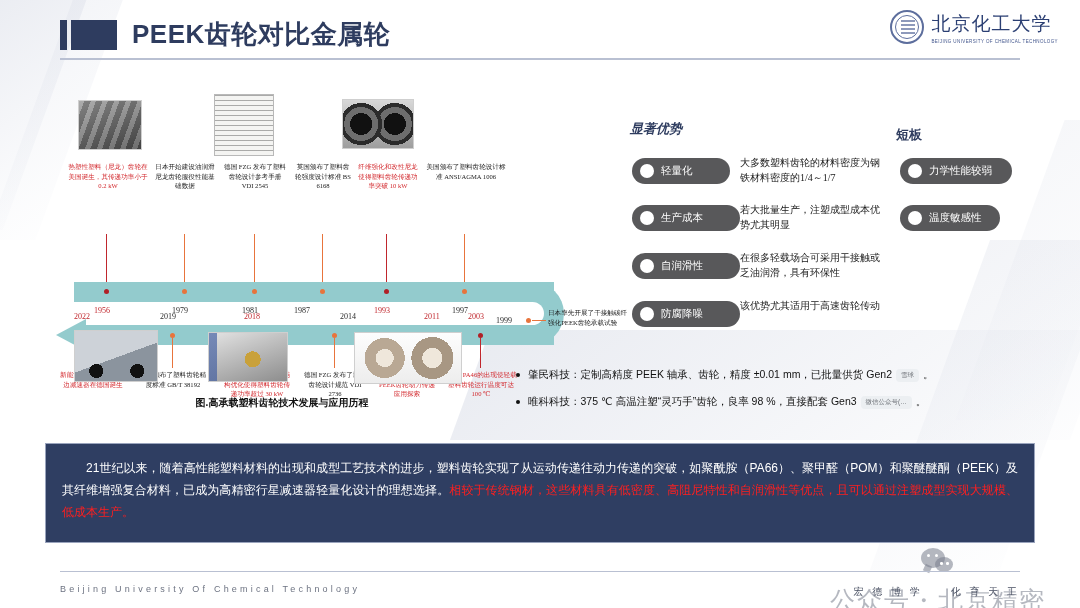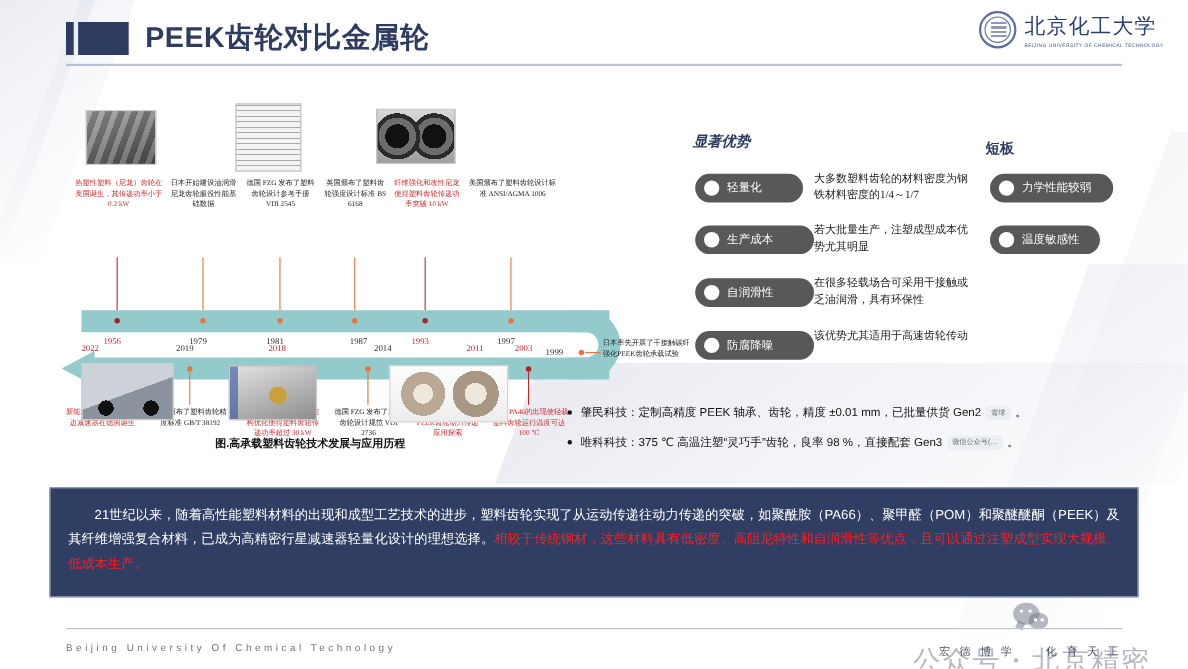--- a/index.html
+++ b/index.html
@@ -263,21 +263,21 @@
   <div class="dot red" style="left:48px;  top:207px;"></div>
   <div class="dot" style="left:126px; top:207px;"></div>
   <div class="dot" style="left:196px; top:207px;"></div>
   <div class="dot" style="left:264px; top:207px;"></div>
   <div class="dot red" style="left:328px; top:207px;"></div>
   <div class="dot" style="left:406px; top:207px;"></div>
 
   <div class="yr red" style="left:38px;  top:224px;">1956</div>
   <div class="yr" style="left:116px; top:224px;">1979</div>
   <div class="yr" style="left:186px; top:224px;">1981</div>
-  <div class="yr" style="left:262px; top:224px;">1987</div>
+  <div class="yr" style="left:238px; top:224px;">1987</div>
   <div class="yr red" style="left:318px; top:224px;">1993</div>
   <div class="yr" style="left:396px; top:224px;">1997</div>
 
   <div class="yr" style="left:440px; top:234px;">1999</div>
   <div class="dot" style="left:470px; top:236px;"></div>
   <div style="position:absolute;left:476px;top:238px;width:14px;height:1.4px;background:#e8743c;"></div>
   <div class="cap" style="left:492px; top:226px; width:82px; text-align:left;">日本率先开展了干接触碳纤强化PEEK齿轮承载试验</div>
 
   <div class="yr red" style="left:18px;  top:230px;">2022</div>
   <div class="yr" style="left:104px; top:230px;">2019</div>

